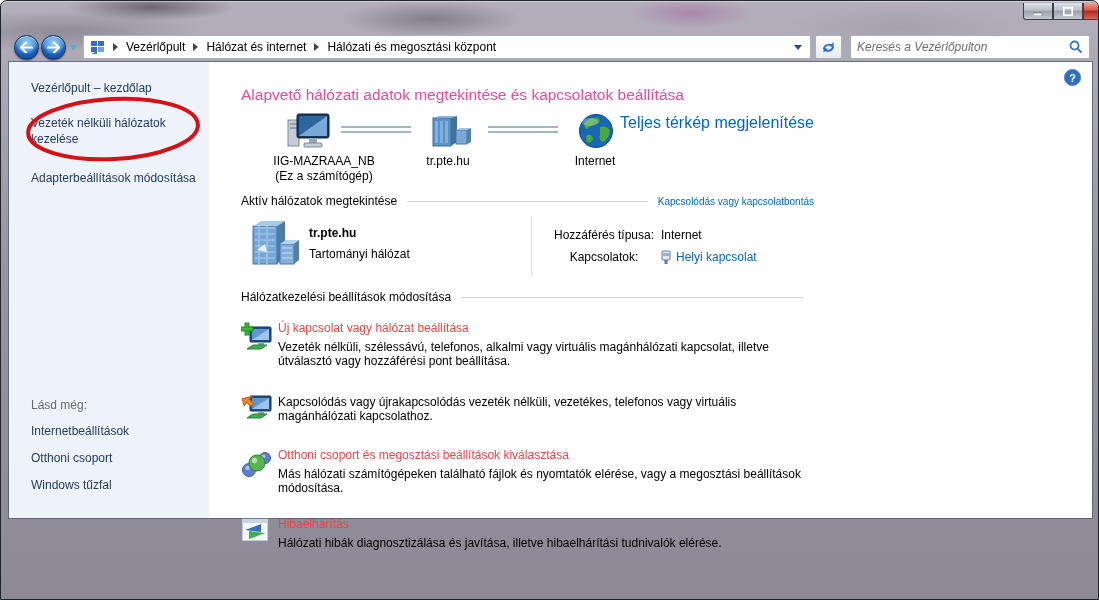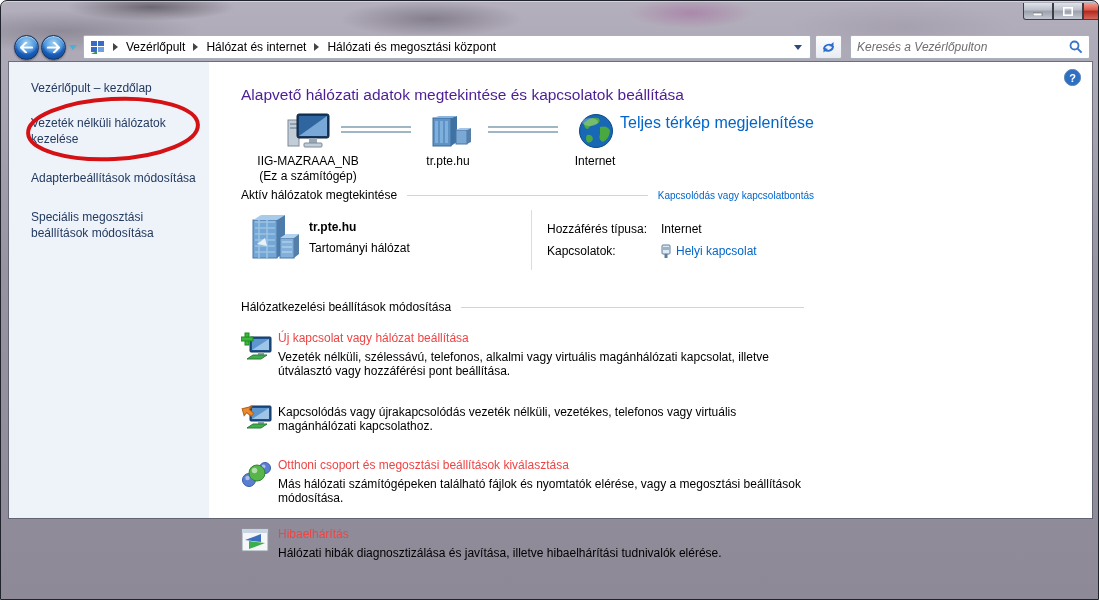--- a/index.html
+++ b/index.html
@@ -89,48 +89,48 @@
   .side-link.gap-lg{ margin-top:19px; }
   .side-link.nowrap{ white-space:nowrap; }
   .sidebar-bottom{ position:absolute; left:22px; bottom:14px; }
   .see-also{ color:#6b6b6b; font-size:12px; margin-bottom:10px; }
   .side-bottom-link{ color:#233a60; font-size:12px; margin-bottom:11px; cursor:pointer; }
   .ellipse-annotation{ position:absolute; left:0; top:0; pointer-events:none; }
 
   .main{ position:relative; flex:1; padding:24px 0 0 32px; }
   .help-icon{ position:absolute; top:7px; right:11px; cursor:pointer; }
 
-  .page-title{ font-size:15.5px; color:#4c1d95; font-weight:normal; }
+  .page-title{ font-size:15.5px; color:#ec4899; font-weight:normal; }
 
   .col{ width:573px; }
 
   
   .map-wrap{ position:relative; height:78px; margin-top:6px; }
   .map-node-icon{ position:absolute; }
   .map-label{ position:absolute; font-size:12px; color:#000; text-align:center; line-height:15px; }
   .map-line{ position:absolute; height:7px; border-top:2px solid #9fb6c4; border-bottom:2px solid #9fb6c4; width:70px; }
   .fullmap-link{ position:absolute; right:0; top:4px; font-size:16px; color:#0066cc; cursor:pointer; }
 
   a.win-link{ color:#0066cc; text-decoration:none; cursor:pointer; }
 
   
   .sect{ display:flex; align-items:center; font-size:12px; color:#000; }
   .sect .rule{ flex:1; height:1px; background:#d4d4d4; margin:0 10px; }
-  .sect-active{ margin-top:0; }
-  .sect-settings{ margin-top:28px; }
+  .sect-active{ margin-top:6px; }
+  .sect-settings{ margin-top:12px; }
   .sect a{ font-size:10px; }
 
   
   .active-panel{ position:relative; margin-top:8px; height:62px; }
   .net-big-icon{ position:absolute; left:6px; top:2px; }
   .net-name{ position:absolute; left:68px; top:10px; font-size:12px; font-weight:bold; }
   .net-type{ position:absolute; left:68px; top:31px; font-size:12px; }
   .v-divider{ position:absolute; left:290px; top:0; width:1px; height:60px; background:#dcdcdc; }
   .net-detail{ position:absolute; left:306px; top:8px; font-size:12px; line-height:22px; }
-  .net-row{ display:flex; align-items:center; }
+  .net-row{ display:flex; align-items:center;text-align:center; }
   .net-lbl{ width:114px; flex:none; }
   .conn-icon{ margin-right:5px; margin-top:1px; }
 
   
   .task{ display:flex; margin-top:17px; }
   .task.mt-lg{ margin-top:22px; }
   .task-icon{ width:37px; flex:none; padding-top:1px; }
   .task-body{ flex:1; }
   .task-title{ font-size:12px; color:#ef4444; cursor:pointer; }
   .task-desc{ font-size:12px; color:#000; line-height:14px; margin-top:5px; max-width:536px; }
@@ -203,22 +203,27 @@
       </svg>
     </div>
   </div>
 
   <div class="content">
 
     <div class="sidebar">
       <div class="side-link">Vezérlőpult – kezdőlap</div>
       <div class="side-link gap-lg" style="max-width:158px;">Vezeték nélküli hálózatok kezelése</div>
       <div class="side-link nowrap">Adapterbeállítások módosítása</div>
-      <div class="side-link wrap2">Speciális megosztási beállítások módosítása</div>
-
+
+      <div class="sidebar-bottom">
+        <div class="see-also">Lásd még:</div>
+        <div class="side-bottom-link">Internetbeállítások</div>
+        <div class="side-bottom-link">Otthoni csoport</div>
+        <div class="side-bottom-link">Windows tűzfal</div>
+      </div>
 
       <svg class="ellipse-annotation" width="200" height="531">
         <ellipse cx="104" cy="67" rx="85" ry="30" fill="none" stroke="#d41216" stroke-width="4" transform="rotate(-3 104 67)" stroke-linecap="round"></ellipse>
       </svg>
     </div>
 
     <div class="main">
 
       <svg class="help-icon" width="17" height="17">
         <circle cx="8.5" cy="8.5" r="8" fill="#2d6fc2" stroke="#1b4d92"></circle>
@@ -233,21 +238,21 @@
         <svg class="map-node-icon" style="left:46px; top:2px;" width="44" height="40">
           <rect x="1" y="8" width="11" height="26" fill="#c3cdd8" stroke="#7d8a97"></rect>
           <rect x="3" y="11" width="7" height="2" fill="#8fa0b0"></rect>
             <rect x="3" y="15" width="7" height="2" fill="#8fa0b0"></rect>
           <rect x="10" y="2" width="32" height="24" rx="2" fill="#17375e" stroke="#0e2741"></rect>
           <path d="M12 4 L40 4 L40 24 L12 24 Z" fill="#2f669f"></path>
           <path d="M12 24 L40 4 L40 24 Z" fill="#78a8d8"></path>
           <rect x="22" y="26" width="8" height="5" fill="#9aa7b4"></rect>
           <rect x="17" y="31" width="18" height="4" rx="1" fill="#c3cdd8" stroke="#7d8a97"></rect>
         </svg>
-        <div class="map-label" style="left:0; top:44px; width:134px;">
+        <div class="map-label" style="left:16px; top:44px; width:134px;">
           <div>IIG-MAZRAAA_NB</div>
           <div>(Ez a számítógép)</div>
         </div>
 
         <div class="map-line" style="left:100px; top:16px;"></div>
 
         <svg class="map-node-icon" style="left:188px; top:6px;" width="42" height="34">
           <rect x="4" y="2" width="18" height="28" fill="#5f93c6" stroke="#3c6a97"></rect>
           <path d="M4 2 L10 0 L28 0 L22 2 Z" fill="#88b4de"></path>
           <path d="M22 2 L28 0 L28 26 L22 30 Z" fill="#3f71a3"></path>

